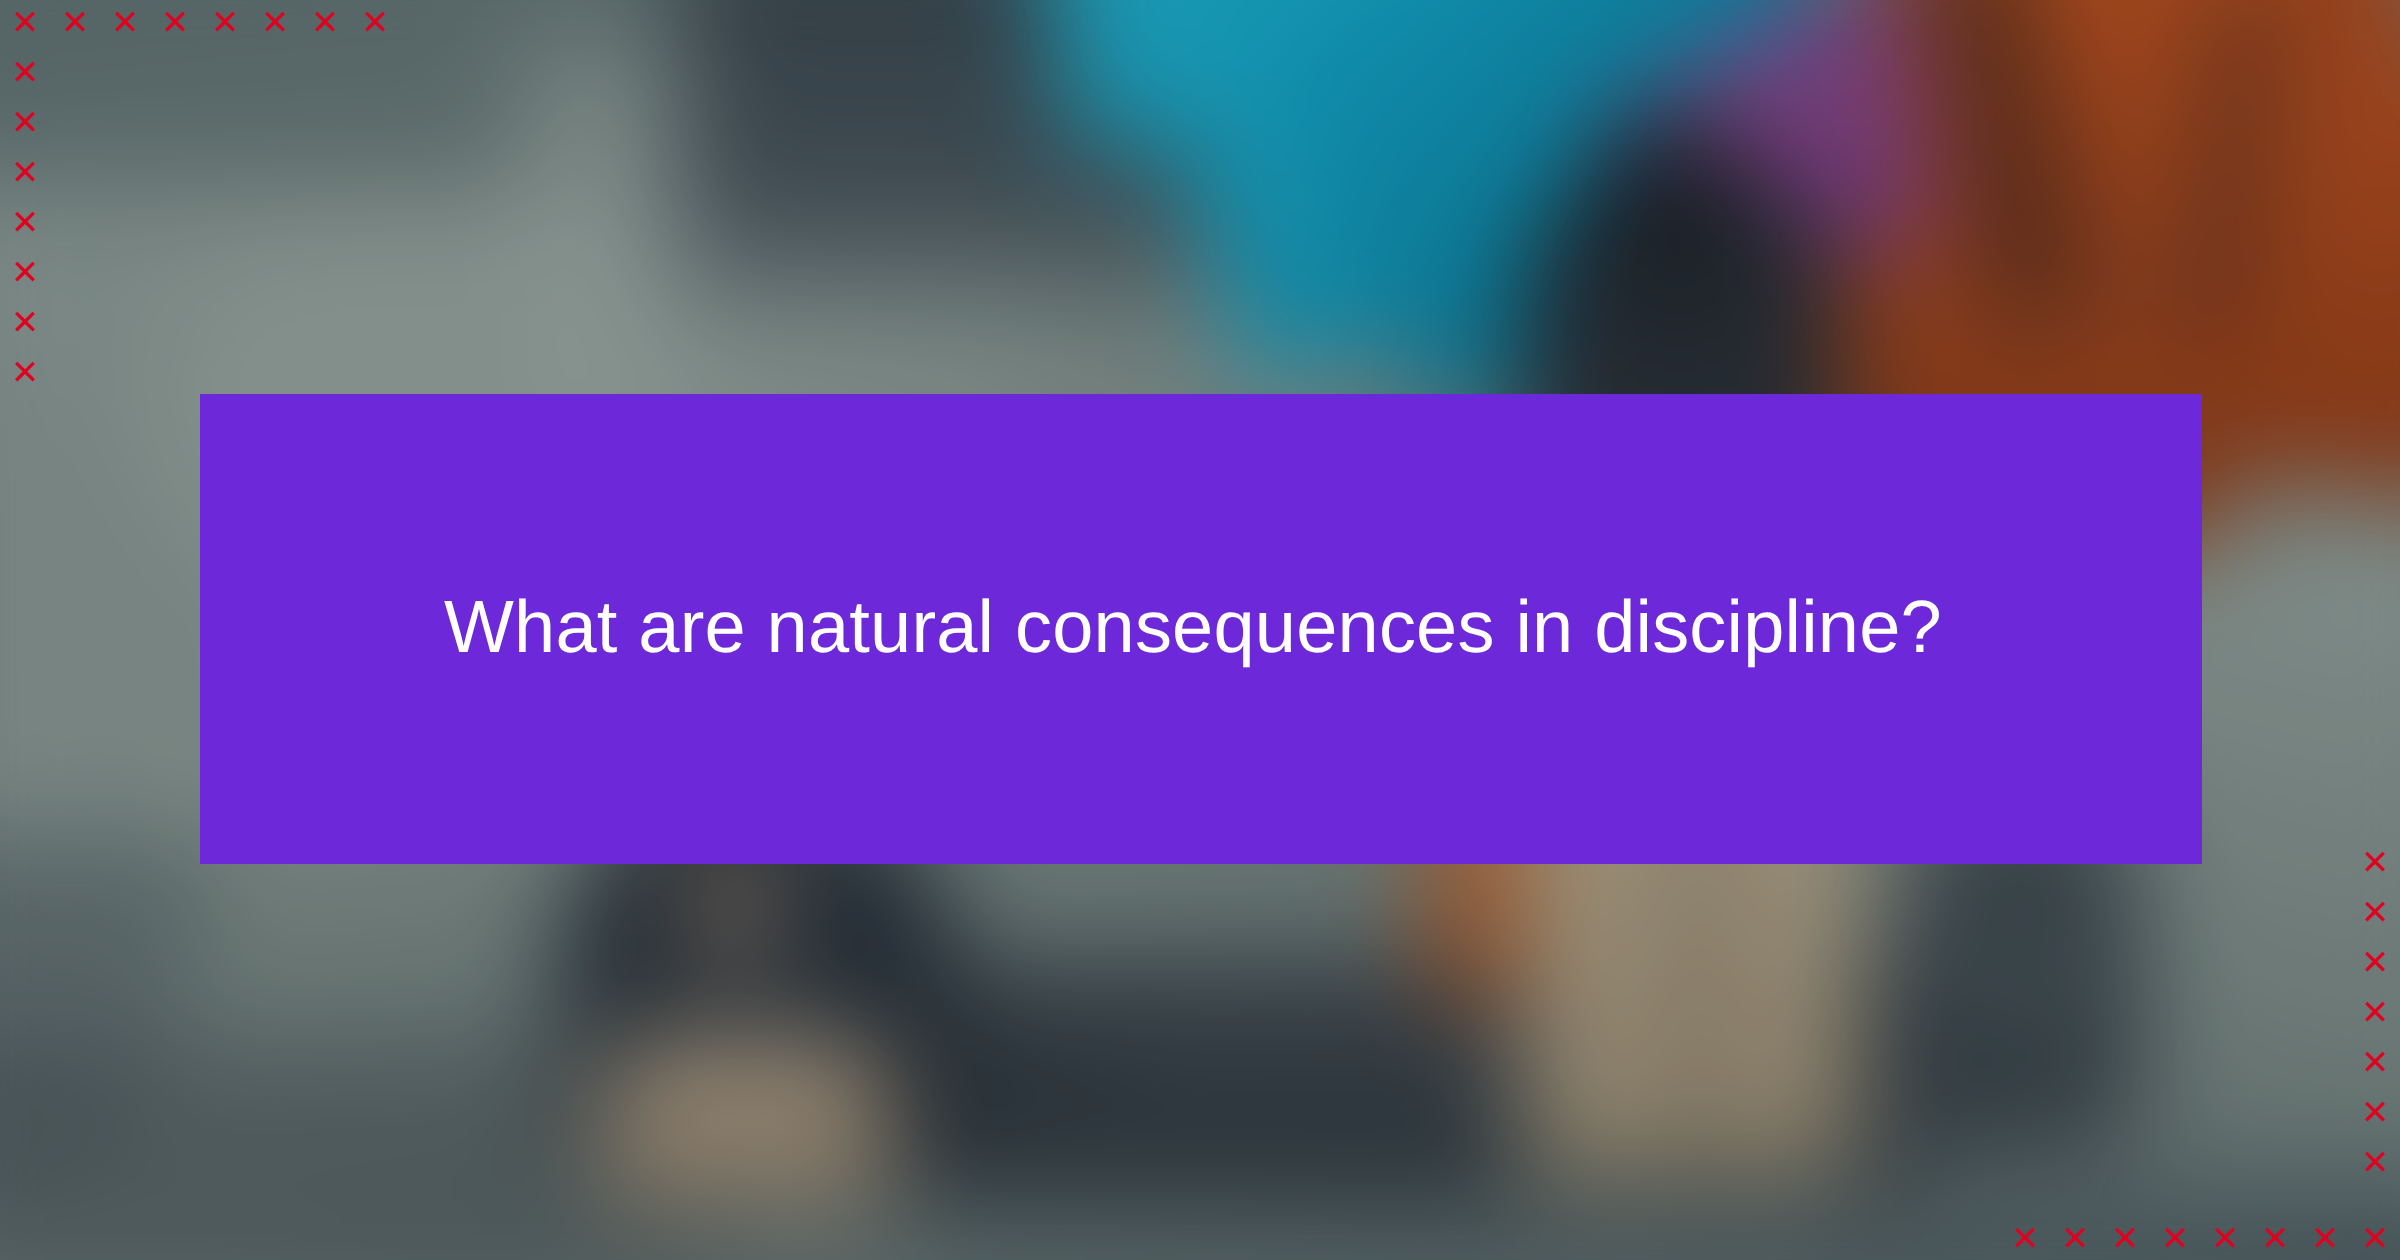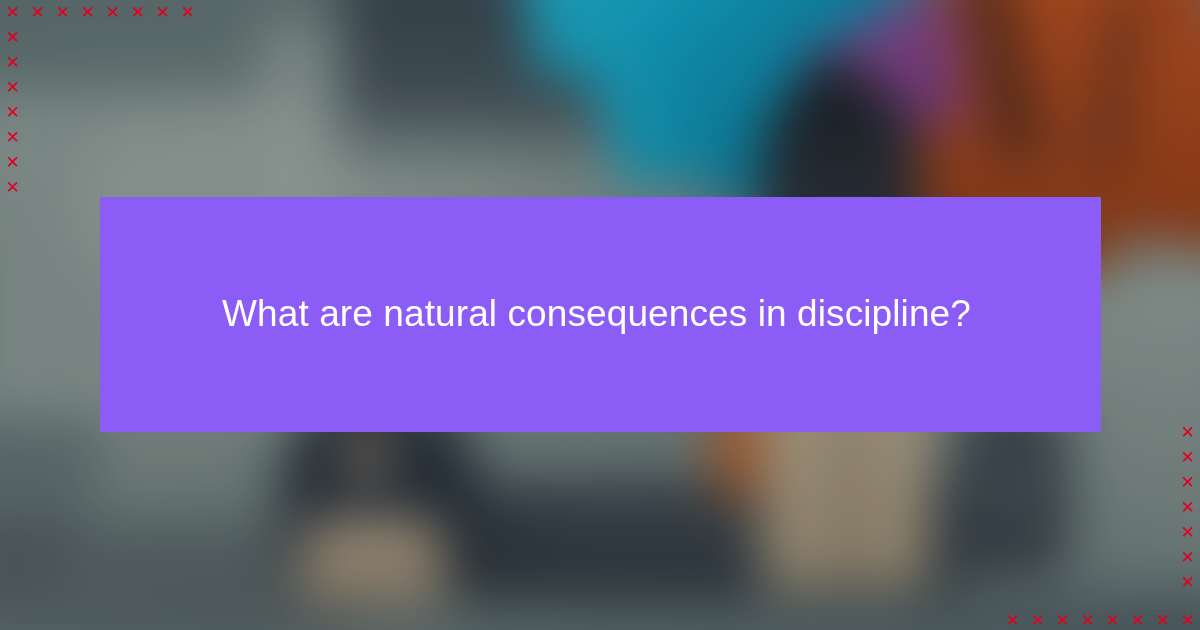--- a/index.html
+++ b/index.html
@@ -364,17 +364,17 @@
       <span class="xmark" style="color: rgb(224, 0, 32); left: 185px; top: 193px;">✕</span>
       <span class="xmark" style="color: rgb(224, 0, 32); left: 185px; top: 5px;">✕</span>
       <span class="xmark" style="color: rgb(224, 0, 32); left: 185px; top: 30px;">✕</span>
       <span class="xmark" style="color: rgb(224, 0, 32); left: 185px; top: 55px;">✕</span>
       <span class="xmark" style="color: rgb(224, 0, 32); left: 185px; top: 80px;">✕</span>
       <span class="xmark" style="color: rgb(224, 0, 32); left: 185px; top: 105px;">✕</span>
       <span class="xmark" style="color: rgb(224, 0, 32); left: 185px; top: 130px;">✕</span>
       <span class="xmark" style="color: rgb(224, 0, 32); left: 185px; top: 155px;">✕</span>
     </div>
 
-  <div id="banner" style="left: 100px; top: 197px; width: 1001px; height: 235px; background: #8b5cf6;">
+  <div id="banner" style="left: 100px; top: 197px; width: 1001px; height: 235px; background: #6d28d9;">
     <h1 id="headline" style="color: rgb(255, 255, 255);">What are natural consequences in discipline?</h1>
   </div>
 
 </div>
 
 </body></html>

